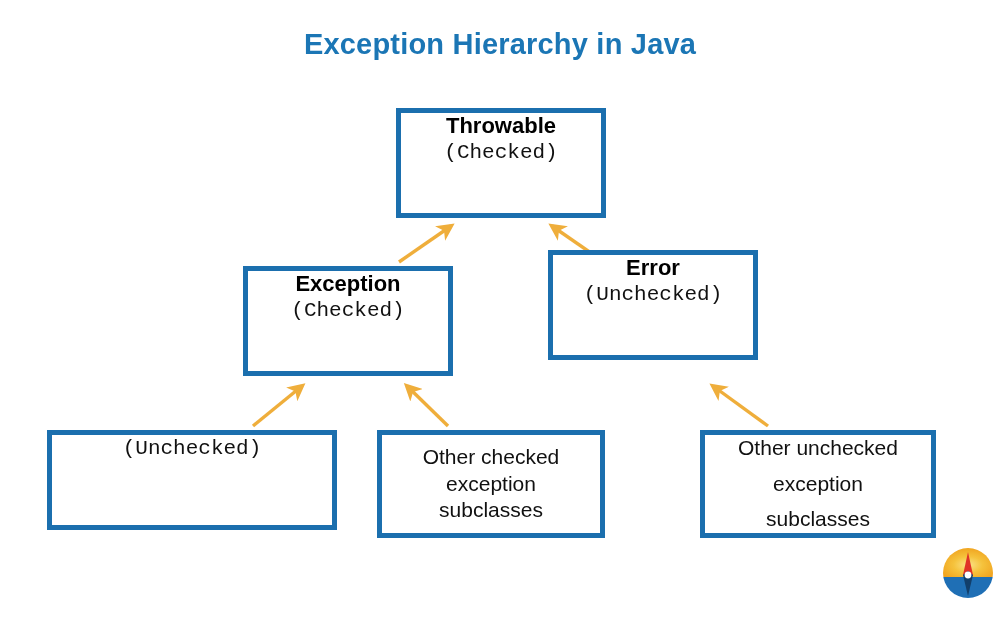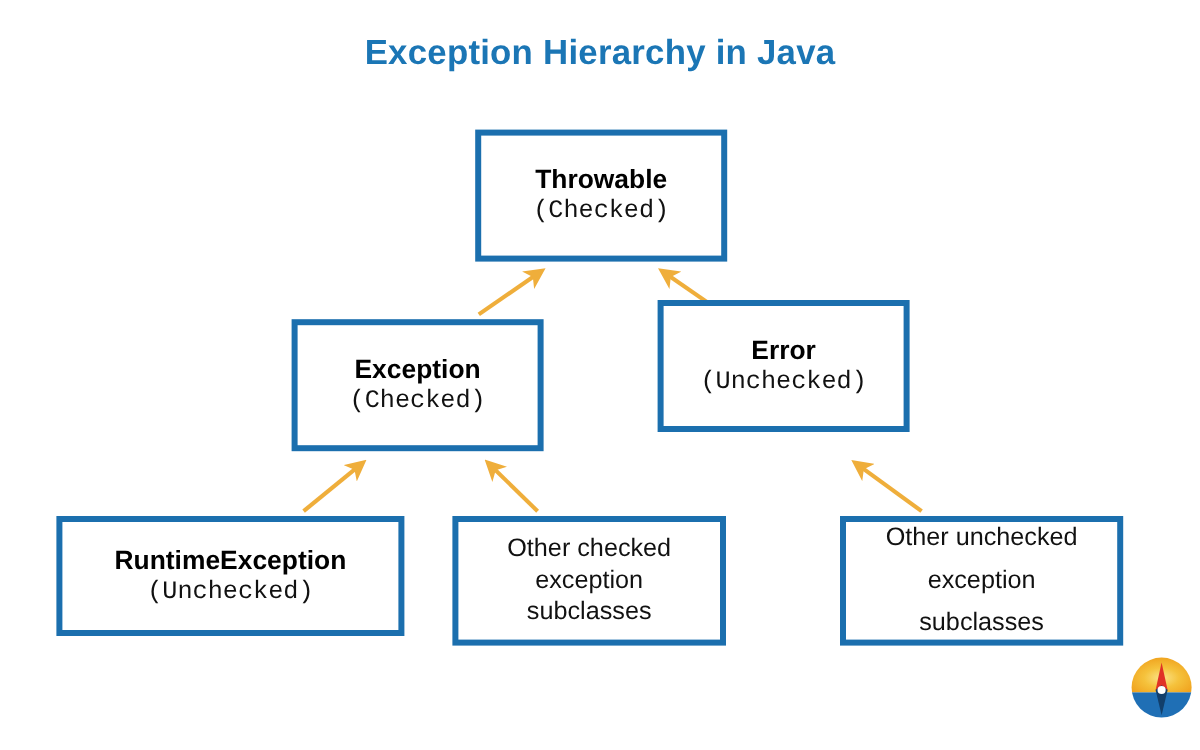--- a/index.html
+++ b/index.html
@@ -44,21 +44,20 @@
 
   
   .node {
     position: absolute;
     box-sizing: border-box;
     background: #ffffff;
     border: 5px solid #1b6fae;
     display: flex;
     flex-direction: column;
     align-items: center;
-    justify-content: center;
     text-align: center;
     color: #000000;
     line-height: 1.16;
   }
   .node .node-title {
     font-size: 22px;
     font-weight: bold;
     color: #000000;
     white-space: nowrap;
   }
@@ -132,21 +131,20 @@
     <div class="node-title">Exception</div>
     <div class="node-sub">(Checked)</div>
   </div>
 
   <div class="node" id="node-error">
     <div class="node-title">Error</div>
     <div class="node-sub">(Unchecked)</div>
   </div>
 
   <div class="node" id="node-runtime">
-    <div class="node-title">RuntimeException</div>
     <div class="node-sub">(Unchecked)</div>
   </div>
 
   <div class="node plain" id="node-other-checked">
     <div class="node-line">Other checked</div>
     <div class="node-line">exception</div>
     <div class="node-line">subclasses</div>
   </div>
 
   <div class="node plain" id="node-other-unchecked">

